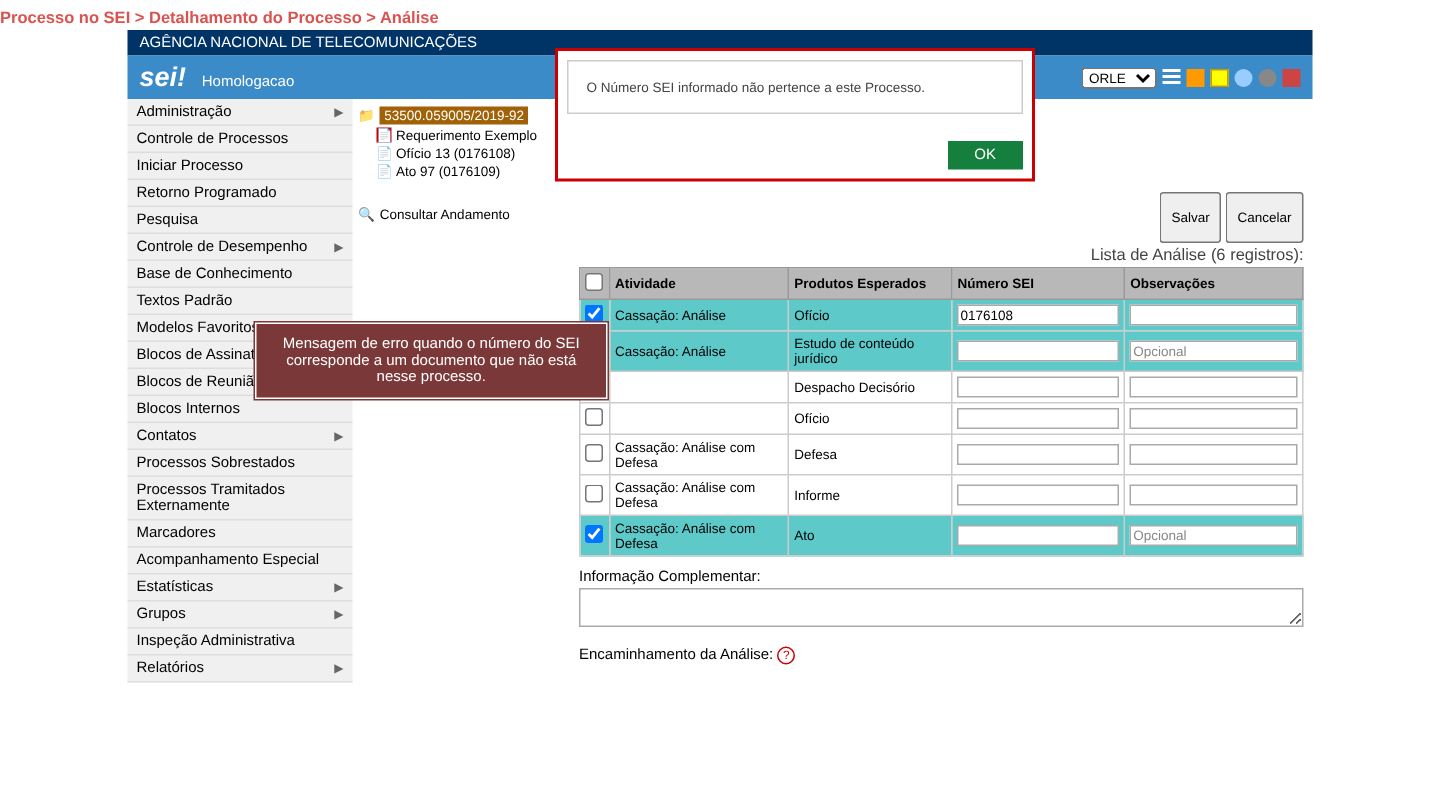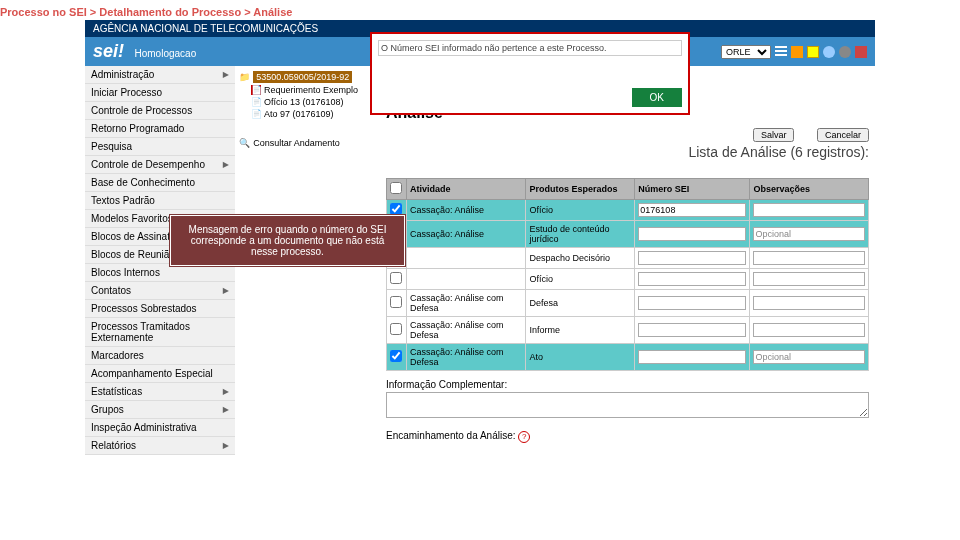--- a/index.html
+++ b/index.html
@@ -17,27 +17,27 @@
 .sidebar{width:150px;background:#f0f0f0;font-size:10px}
 .sidebar .item{padding:3px 6px;border-bottom:1px solid #ddd;display:flex;justify-content:space-between;align-items:center;cursor:pointer}
 .arrow{font-size:8px;color:#666}
 .tree{width:145px;padding:4px;font-size:9px;position:relative}
 .tree .node{padding:1px 0;display:flex;align-items:center;gap:3px}
 .tree .proc{background:#a16207;color:#fff;padding:1px 3px;font-size:9px}
 .doc-ic{width:10px;height:10px;display:inline-block}
 .consult{margin-top:18px;font-size:9px;display:flex;align-items:center;gap:3px}
 .main{flex:1;padding:4px 6px;position:relative}
 .dialog{position:absolute;top:-34px;left:-10px;width:320px;border:2px solid #c00;background:#fff;padding:6px;z-index:10}
-.dialog .msg{font-size:9px;color:#444;border:1px solid #ccc;padding:2px;margin-bottom:32px}
+.dialog .msg{font-size:9px;color:#444;border:1px solid #ccc;padding:12px;margin-bottom:18px}
 .dialog .okbtn{background:#15803d;color:#fff;border:none;padding:4px 18px;font-size:10px;float:right;cursor:pointer}
 .dialog::after{content:"";display:block;clear:both}
 .title{font-size:16px;font-weight:bold;margin-top:34px;margin-bottom:6px}
 .actions{text-align:right;font-size:9px;margin-bottom:2px}
-.actions button{font-size:9px;padding:0 6px;margin-left:20px;cursor:pointer}
-.listinfo{text-align:right;font-size:14px;color:#444;margin-bottom:18px}
+.actions button{font-size:9px;padding:10px 6px;margin-left:0;cursor:pointer}
+.listinfo{text-align:right;font-size:11px;color:#444;margin-bottom:2px}
 table.grid{width:100%;border-collapse:collapse;font-size:9px}
 table.grid th{background:#b8b8b8;padding:3px;text-align:left;border:1px solid #999;font-weight:bold}
 table.grid td{padding:3px;border:1px solid #ccc;vertical-align:middle}
 table.grid tr.hl td{background:#5ec9c9}
 .chk{width:12px;height:12px}
 input.cell{width:100%;font-size:9px;border:1px solid #aaa;padding:1px}
 input.cell.opt{color:#888}
 .callout{position:absolute;top:215px;left:170px;width:235px;background:#7a3838;color:#fff;font-size:10px;text-align:center;padding:8px 6px;border:1px solid #fff;box-shadow:0 0 0 1px #7a3838;z-index:5}
 .section-lbl{font-size:10px;margin-top:8px}
 .bigarea{width:100%;height:26px;border:1px solid #aaa;margin-top:2px}
@@ -64,24 +64,24 @@
     <span class="ticon" style="background:#c44"></span>
   </div>
 </div>
 <div class="layout">
   <div class="sidebar" id="sidebar">
         <div class="item">
           <span>Administração</span>
           <span class="arrow">▶</span>
         </div>
         <div class="item">
+          <span>Controle de Processos</span>
+        </div>
+        <div class="item">
           <span>Iniciar Processo</span>
-        </div>
-        <div class="item">
-          <span>Controle de Processos</span>
         </div>
         <div class="item">
           <span>Retorno Programado</span>
         </div>
         <div class="item">
           <span>Pesquisa</span>
         </div>
         <div class="item">
           <span>Controle de Desempenho</span>
           <span class="arrow">▶</span>

